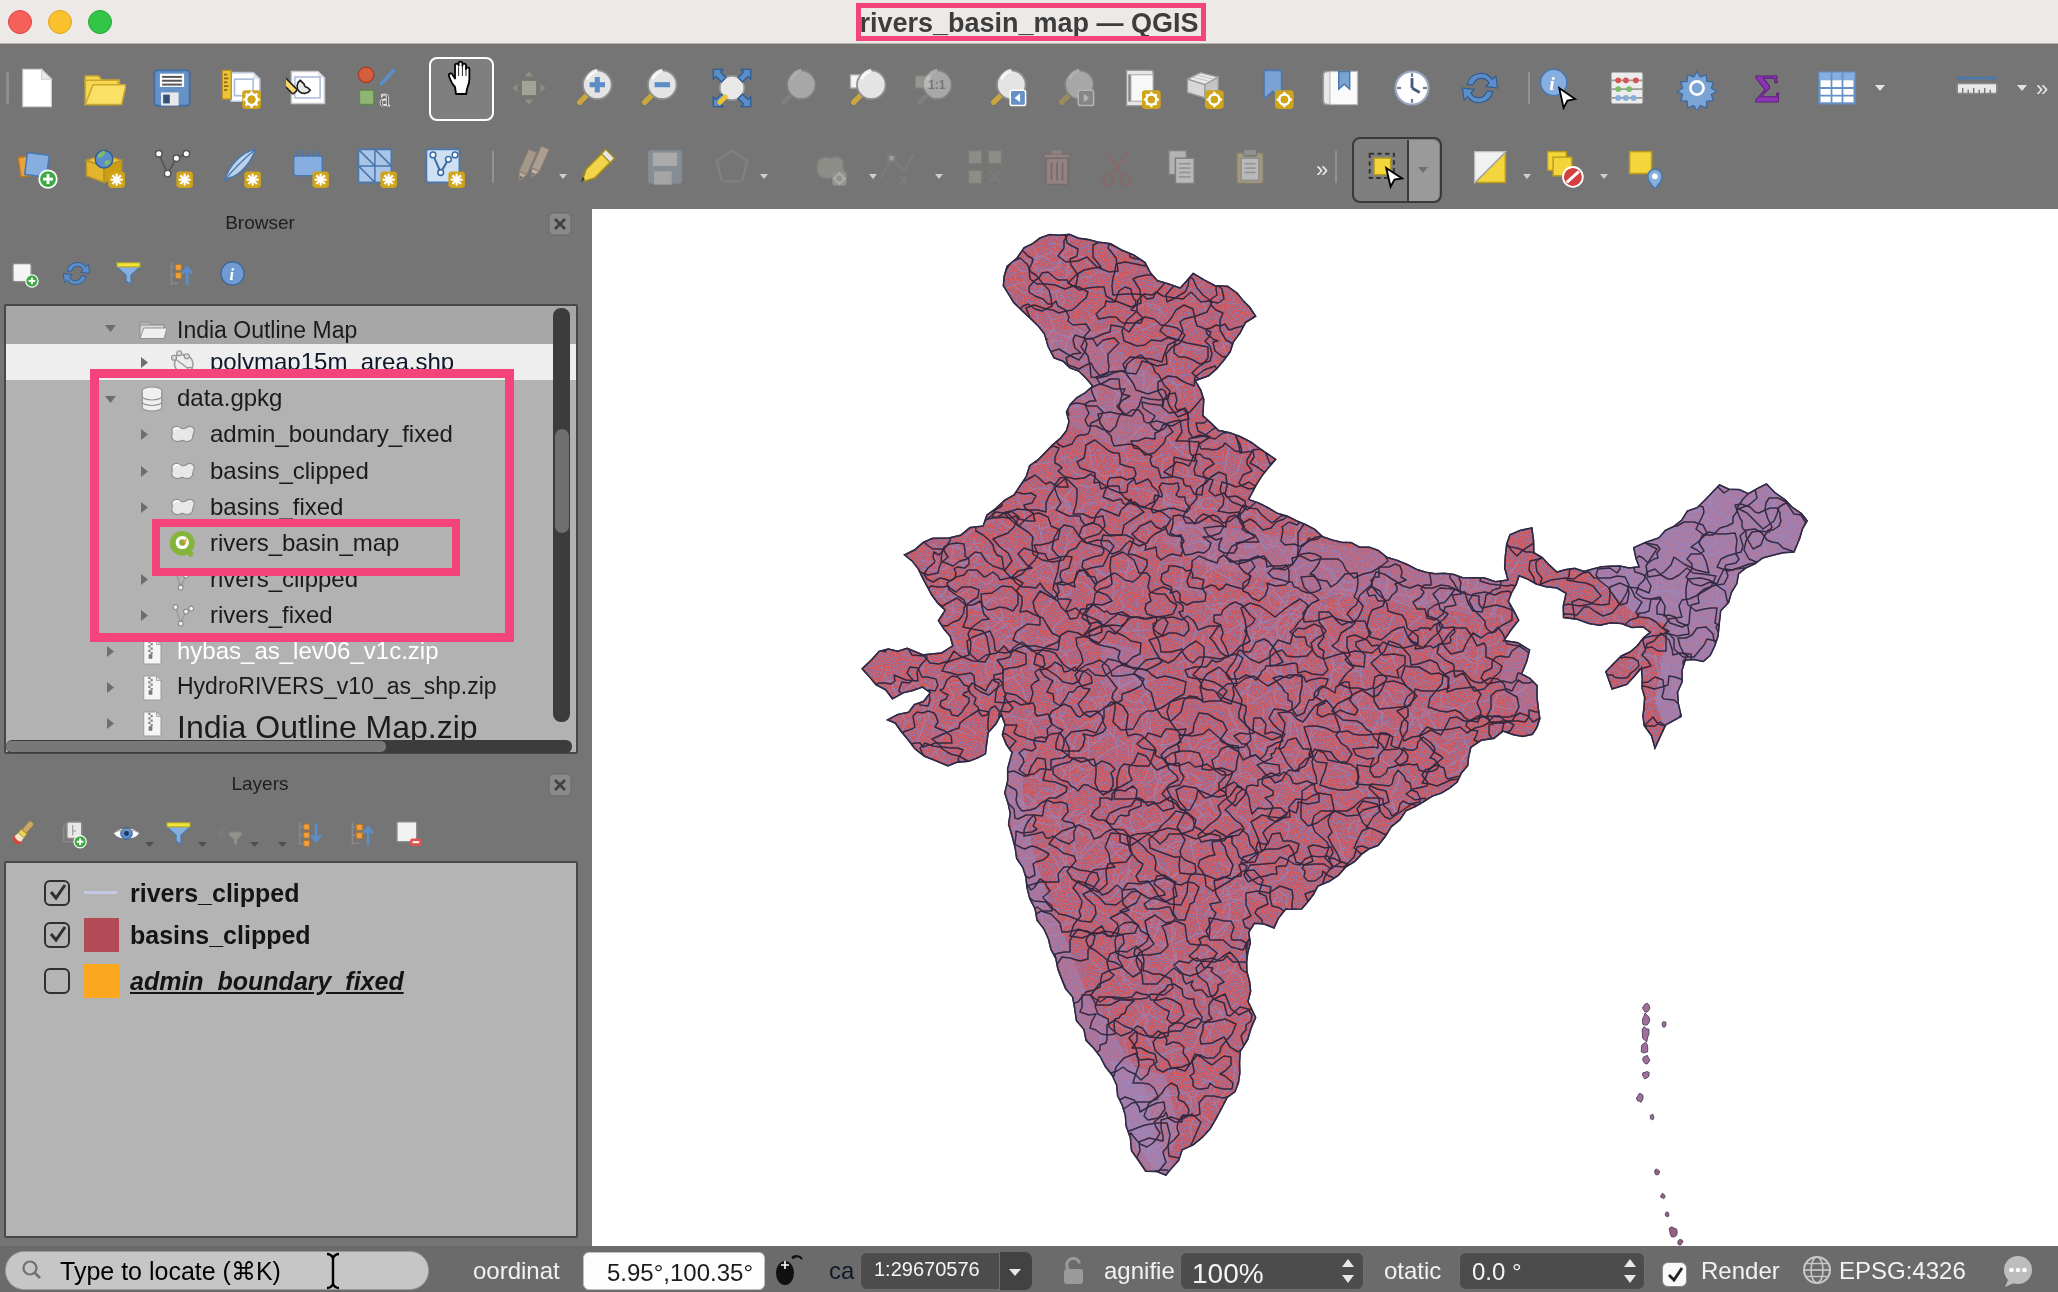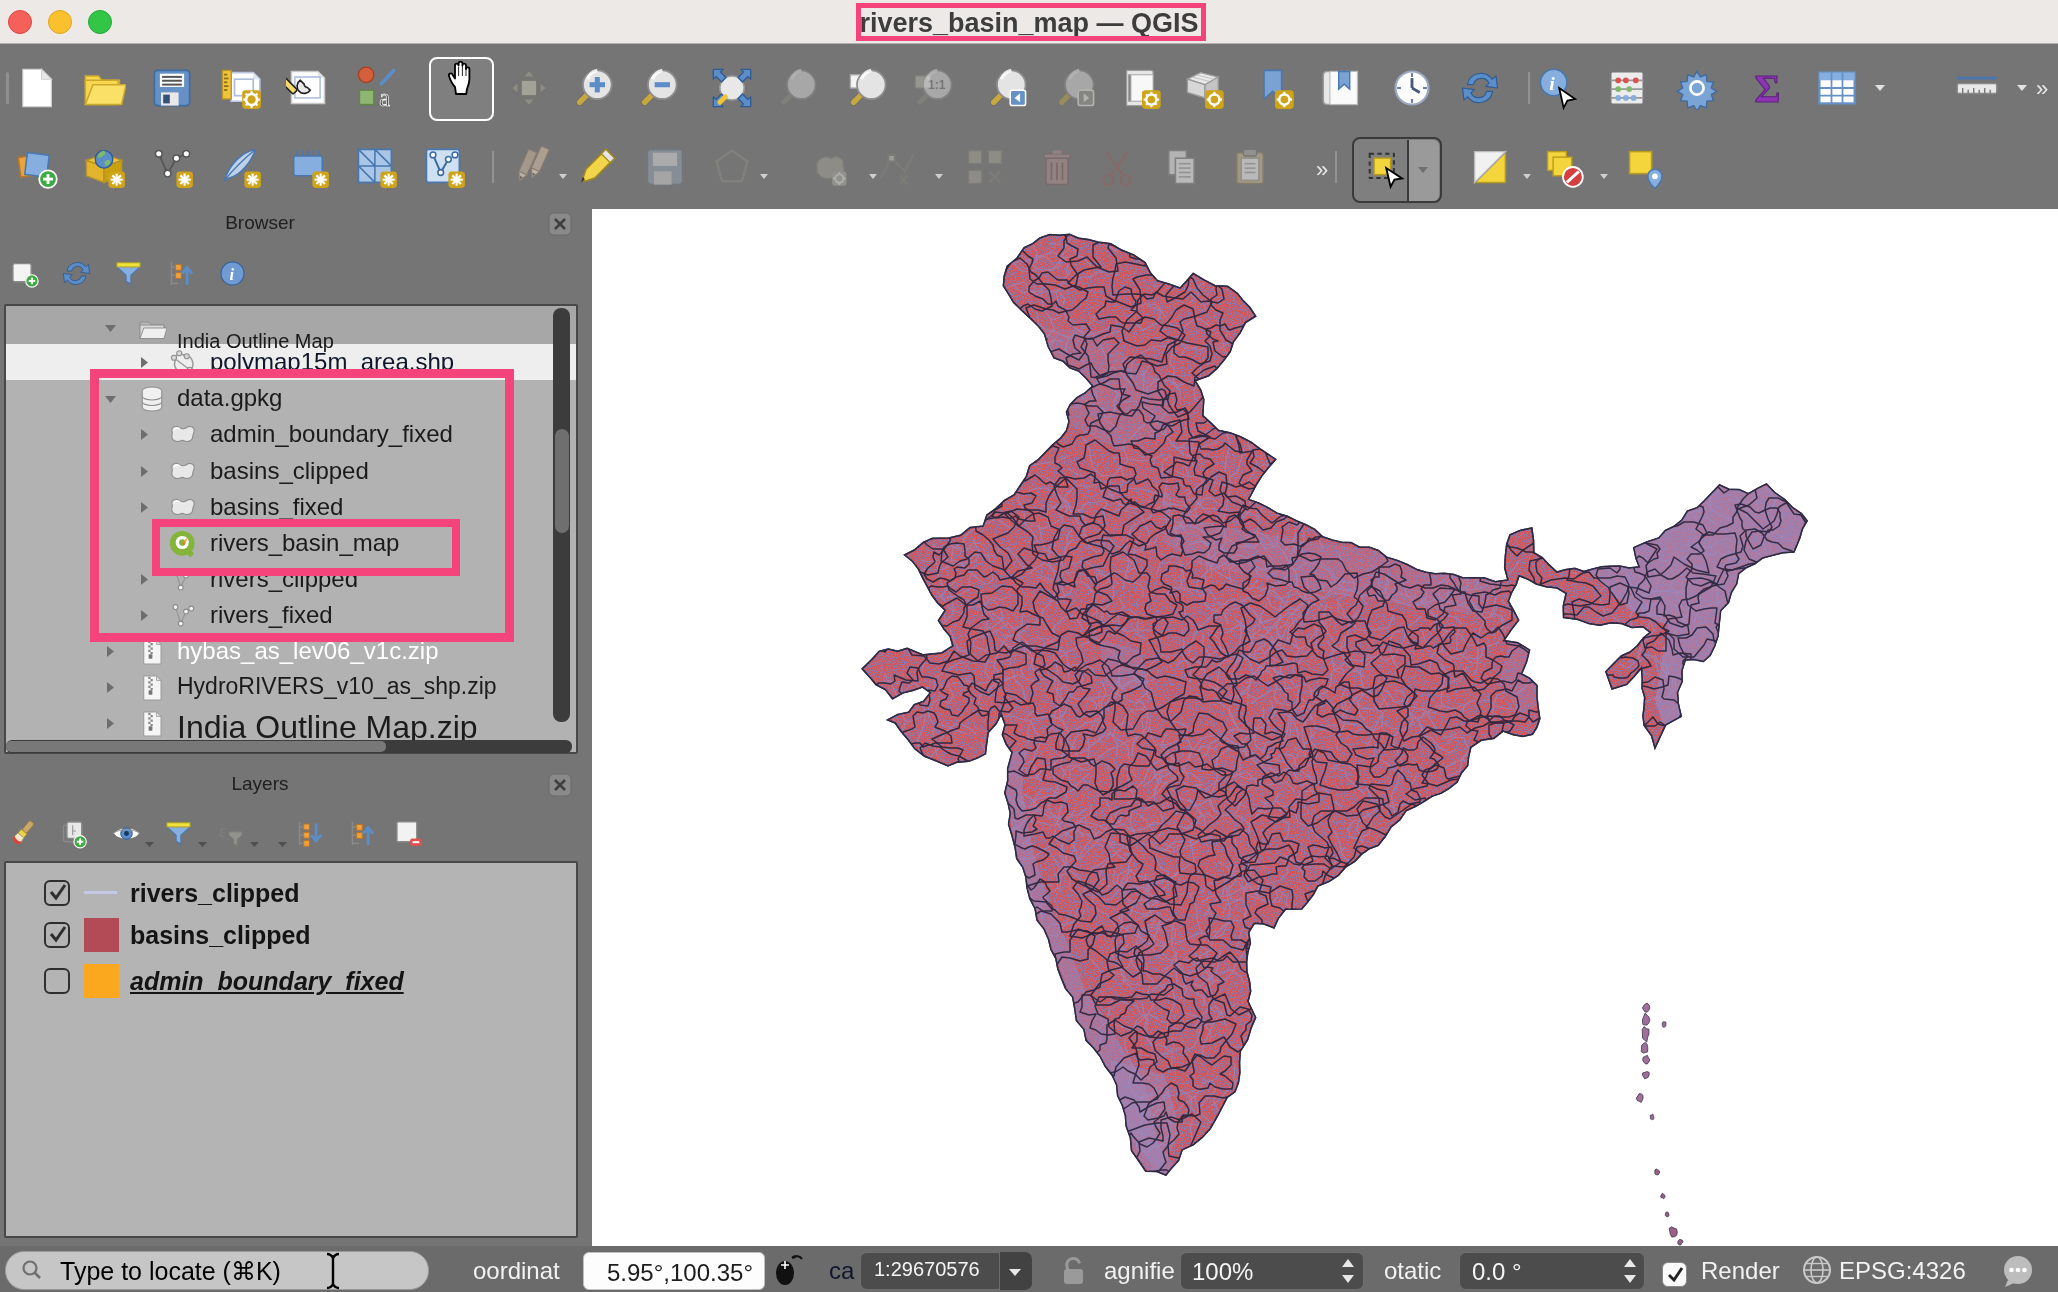--- a/index.html
+++ b/index.html
@@ -582,21 +582,21 @@
 <div class="abs" style="left:6px;top:306px;width:570px;height:38px;background:#a7a7a7"></div>
 <div class="abs" style="left:6px;top:344px;width:570px;height:36px;background:#eeeeee"></div>
 <svg style="position:absolute;left:103px;top:321px" width="15" height="14" viewBox="0 0 15 14" xmlns="http://www.w3.org/2000/svg">
     <path d="M2 4 l5.5 7 5.5-7 z" fill="#6e6e6e"></path>
   </svg>
 <svg style="position:absolute;left:137px;top:313px" width="30" height="30" viewBox="0 0 40 40" xmlns="http://www.w3.org/2000/svg">
     <path d="M4 12 h12 l3 4 h17 v4 h-32 z" fill="#b9b9b9" stroke="#8a8a8a" stroke-width="1.2"></path>
     <path d="M4 34 V16 h32 v18 z" fill="#d8d8d8" stroke="#8a8a8a" stroke-width="1.2"></path>
     <path d="M4 34 L9 20 h31 L36 34 z" fill="#efefef" stroke="#8a8a8a" stroke-width="1.2"></path>
   </svg>
-<div class="abs" style="left:177px;top:330px;font-size:20px;color:#1b1b1b;white-space:nowrap">India Outline Map</div>
+<div class="abs" style="left:177px;top:317px;font-size:23px;color:#1b1b1b;white-space:nowrap">India Outline Map</div>
 <svg style="position:absolute;left:137px;top:355px" width="14" height="16" viewBox="0 0 14 16" xmlns="http://www.w3.org/2000/svg">
     <path d="M4 2 l7 5.5 -7 5.5 z" fill="#6e6e6e"></path>
   </svg>
 <svg style="position:absolute;left:168px;top:348px" width="30" height="30" viewBox="0 0 40 40" xmlns="http://www.w3.org/2000/svg">
     <path d="M10 16 C6 24 12 33 21 33 C30 33 36 25 32 16 C29 10 25 8 20 10" fill="none" stroke="#9a9a9a" stroke-width="2"></path>
     <path d="M8 13 L15 7 25 11 M9 14 L29 29" fill="none" stroke="#9a9a9a" stroke-width="1.8"></path>
     <g fill="#d8d8d8" stroke="#8f8f8f" stroke-width="1.4">
       <circle cx="8" cy="13" r="3.4"></circle>
       <circle cx="15" cy="7" r="3.4"></circle>
       <circle cx="25" cy="11" r="3.4"></circle>
@@ -1614,21 +1614,21 @@
 <div class="abs" style="left:999px;top:1252px;width:33px;height:38px;background:#424242;border-radius:0 7px 7px 0;border-left:1px solid #6f6f6f"></div>
 <svg style="position:absolute;left:1005px;top:1264px" width="20" height="16" viewBox="0 0 20 16" xmlns="http://www.w3.org/2000/svg">
     <path d="M4 5 l6 7 6 -7 z" fill="#e8e8e8"></path>
   </svg>
 <svg style="position:absolute;left:1058px;top:1254px" width="30" height="34" viewBox="0 0 30 34" xmlns="http://www.w3.org/2000/svg">
     <path d="M9 16 V11 a6.5 6.5 0 0 1 13 0" fill="none" stroke="#9a9a9a" stroke-width="3" transform="rotate(-14 15 12)"></path>
     <rect x="6" y="15" width="19" height="15" rx="3" fill="#9a9a9a"></rect>
   </svg>
 <div class="abs" style="left:1104px;top:1257px;font-size:24px;color:#f2f2f2">agnifie</div>
 <div class="abs" style="left:1180px;top:1252px;width:184px;height:38px;background:#4c4c4c;border-radius:7px;border:1px solid #6f6f6f"></div>
-<div class="abs" style="left:1192px;top:1258px;font-size:24px;color:#f5f5f5">100%</div>
+<div class="abs" style="left:1192px;top:1258px;font-size:28px;color:#f5f5f5">100%</div>
 <svg style="position:absolute;left:1338px;top:1255px" width="20" height="32" viewBox="0 0 20 32" xmlns="http://www.w3.org/2000/svg">
     <path d="M4 12 l6 -8 6 8 z" fill="#e8e8e8"></path>
     <path d="M4 20 l6 8 6 -8 z" fill="#e8e8e8"></path>
   </svg>
 <div class="abs" style="left:1384px;top:1257px;font-size:24px;color:#f2f2f2">otatic</div>
 <div class="abs" style="left:1459px;top:1252px;width:186px;height:38px;background:#4c4c4c;border-radius:7px;border:1px solid #6f6f6f"></div>
 <div class="abs" style="left:1472px;top:1258px;font-size:24px;color:#f5f5f5">0.0 °</div>
 <svg style="position:absolute;left:1620px;top:1255px" width="20" height="32" viewBox="0 0 20 32" xmlns="http://www.w3.org/2000/svg">
     <path d="M4 12 l6 -8 6 8 z" fill="#e8e8e8"></path>
     <path d="M4 20 l6 8 6 -8 z" fill="#e8e8e8"></path>

